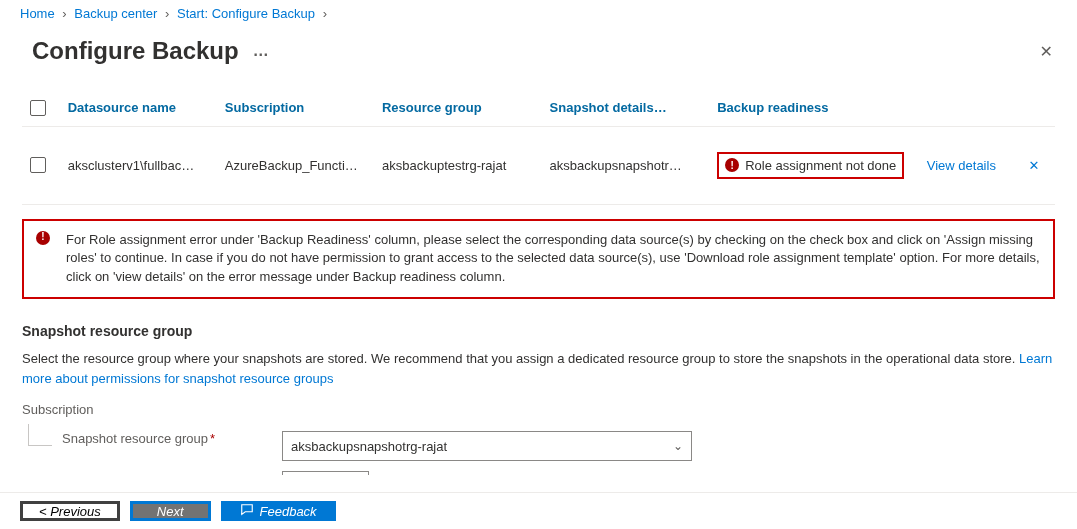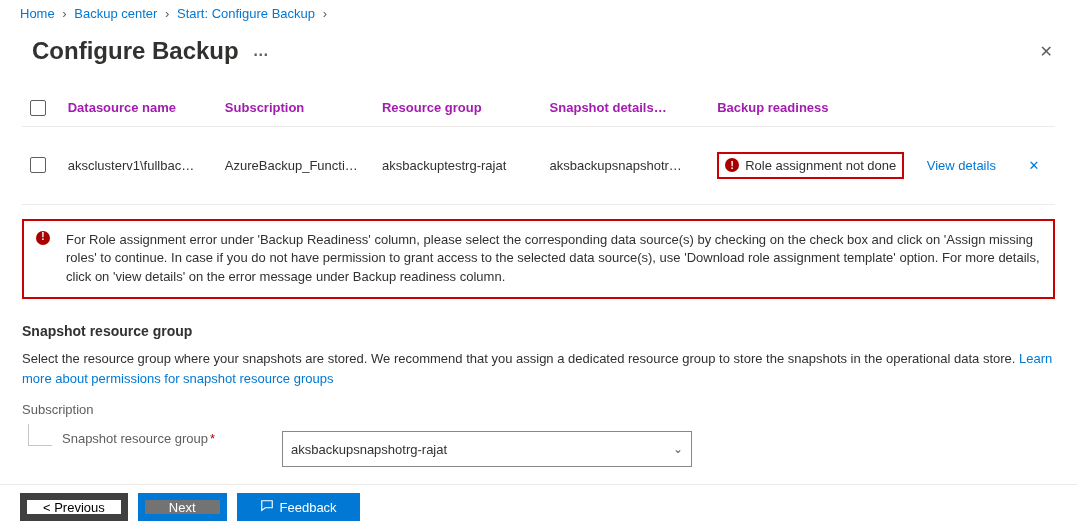--- a/index.html
+++ b/index.html
@@ -56,21 +56,21 @@
     width: 100%;
     border-collapse: collapse;
     margin-top: 6px;
   }
   table.datagrid th {
     text-align: left;
     font-weight: 600;
     font-size: 13px;
     padding: 8px 8px 10px 8px;
     border-bottom: 1px solid #edebe9;
-    color:#a21caf;
+    color:#0369a1;
     white-space: nowrap;
     overflow: hidden;
     text-overflow: ellipsis;
   }
   table.datagrid td {
     padding: 25px 8px;
     border-bottom: 1px solid #edebe9;
     font-size: 13px;
     white-space: nowrap;
     overflow: hidden;
@@ -141,21 +141,21 @@
   .form-row .value-col { flex:1; }
   .indent-line {
     border-left:1px solid #c8c6c4;
     border-bottom:1px solid #c8c6c4;
     width:24px;
     height:22px;
     margin:-12px 10px 0 6px;
   }
   .select-box {
     border:1px solid #8a8886;
-    height:36px;
+    height:30px;
     width:410px;
     padding:0 8px;
     display:flex;
     align-items:center;
     justify-content:space-between;
     cursor:pointer;
   }
   .select-box .chev { color:#605e5c; font-size:12px; }
   .btn-small {
     margin-top:10px;
@@ -170,29 +170,30 @@
     position:absolute;
     left:0; bottom:0;
     width:100%;
     border-top:1px solid #edebe9;
     padding:8px 20px;
     display:flex;
     gap:10px;
     background:#fff;
   }
   .btn {
-    height:28px;
+    height:20px;
     padding:0 16px;
     font-size:13px;
-    border:7px solid #404040;
+    border:3px solid #404040;
     background:#fff;
     cursor:pointer;
     display:inline-flex;
     align-items:center;
     gap:6px;
+    font-style:italic;
   }
   .btn.primary {
     background:#737373;
     border-color:#0078d4;
     color:#fff;
     padding:0 24px;
   }
   .btn.feedback {
     background:#0078d4;
     border-color:#0078d4;

